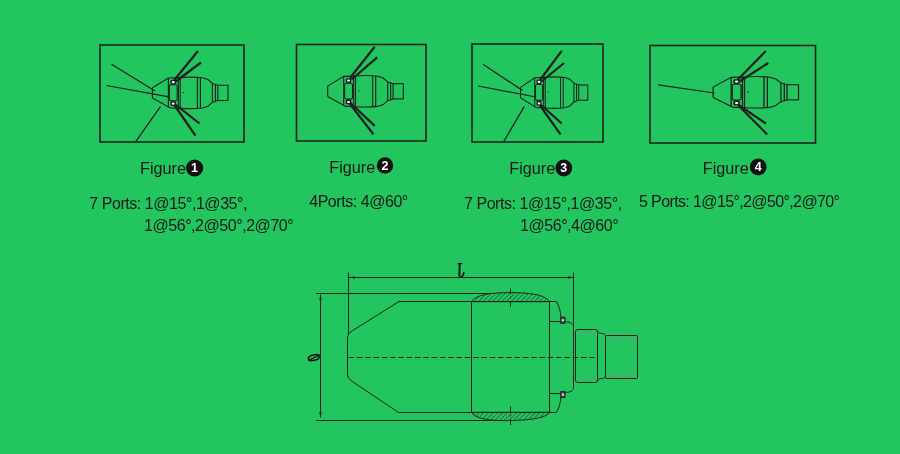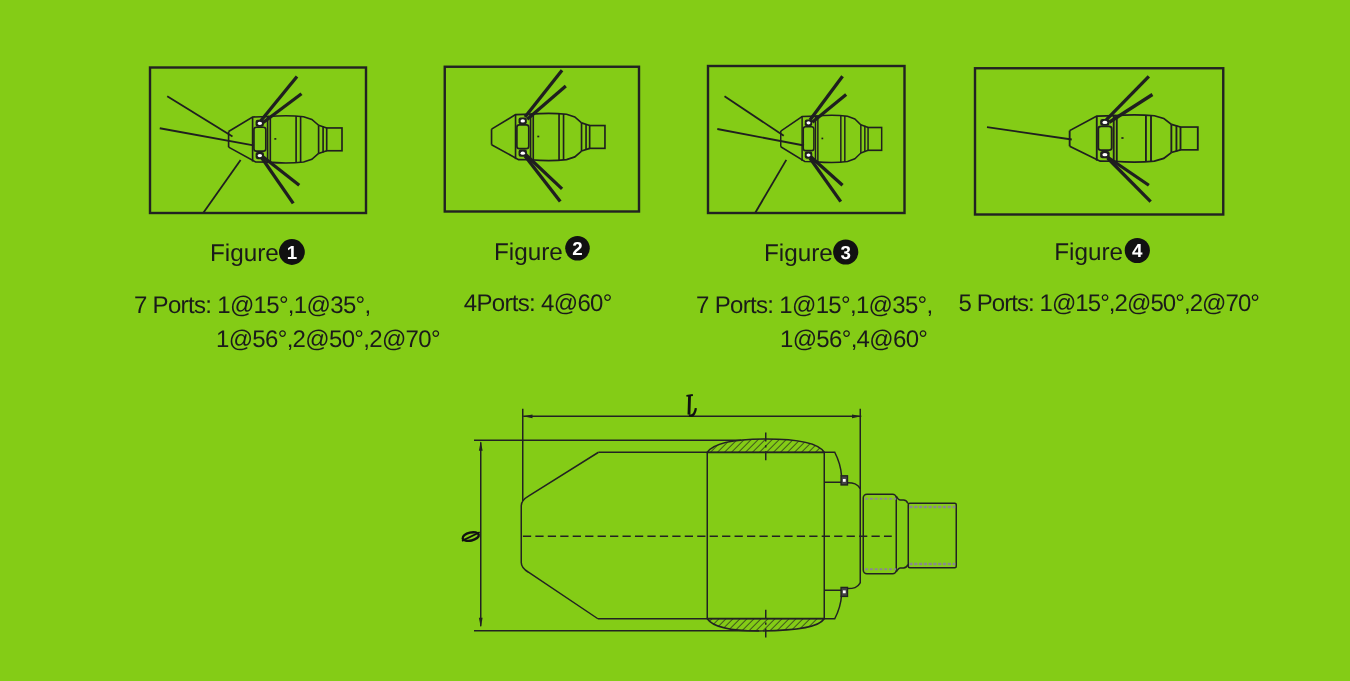--- a/index.html
+++ b/index.html
@@ -1,16 +1,16 @@
 <!DOCTYPE html>
 <html><head>
 <meta charset="utf-8">
 <style>
   html,body{margin:0;padding:0;background:#fff;}
-  #page{position:relative;width:900px;height:454px;background:#84cc16;overflow:hidden;
+  #page{position:relative;width:900px;height:454px;background:#22c55e;overflow:hidden;
         font-family:"Liberation Sans", sans-serif;}
   svg{position:absolute;left:0;top:0;}
 </style>
 </head>
 <body>
 <div id="page">
 <svg width="900" height="454" viewBox="0 0 900 454">
 <defs>
   <pattern id="hat" width="3.3" height="3.3" patternUnits="userSpaceOnUse" patternTransform="rotate(45)">
     <line x1="0" y1="0" x2="0" y2="3.3" stroke="#1f1f1f" stroke-width="0.9"></line>

